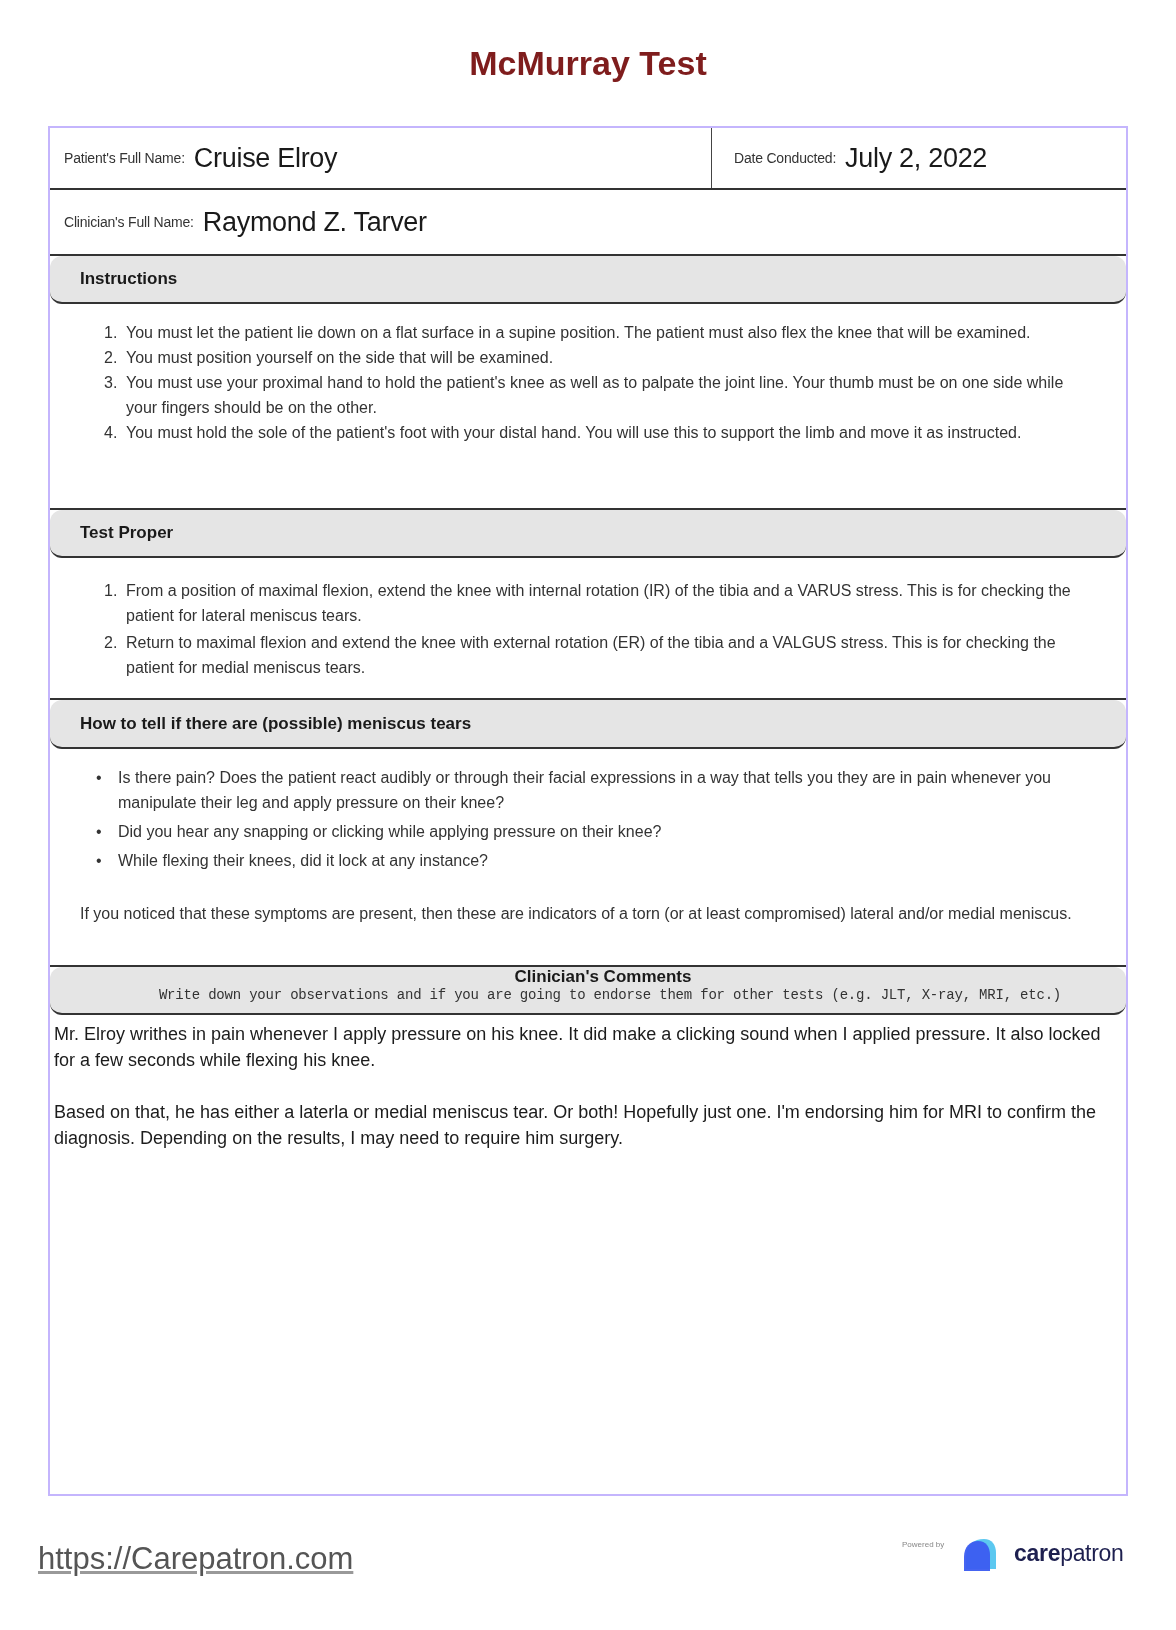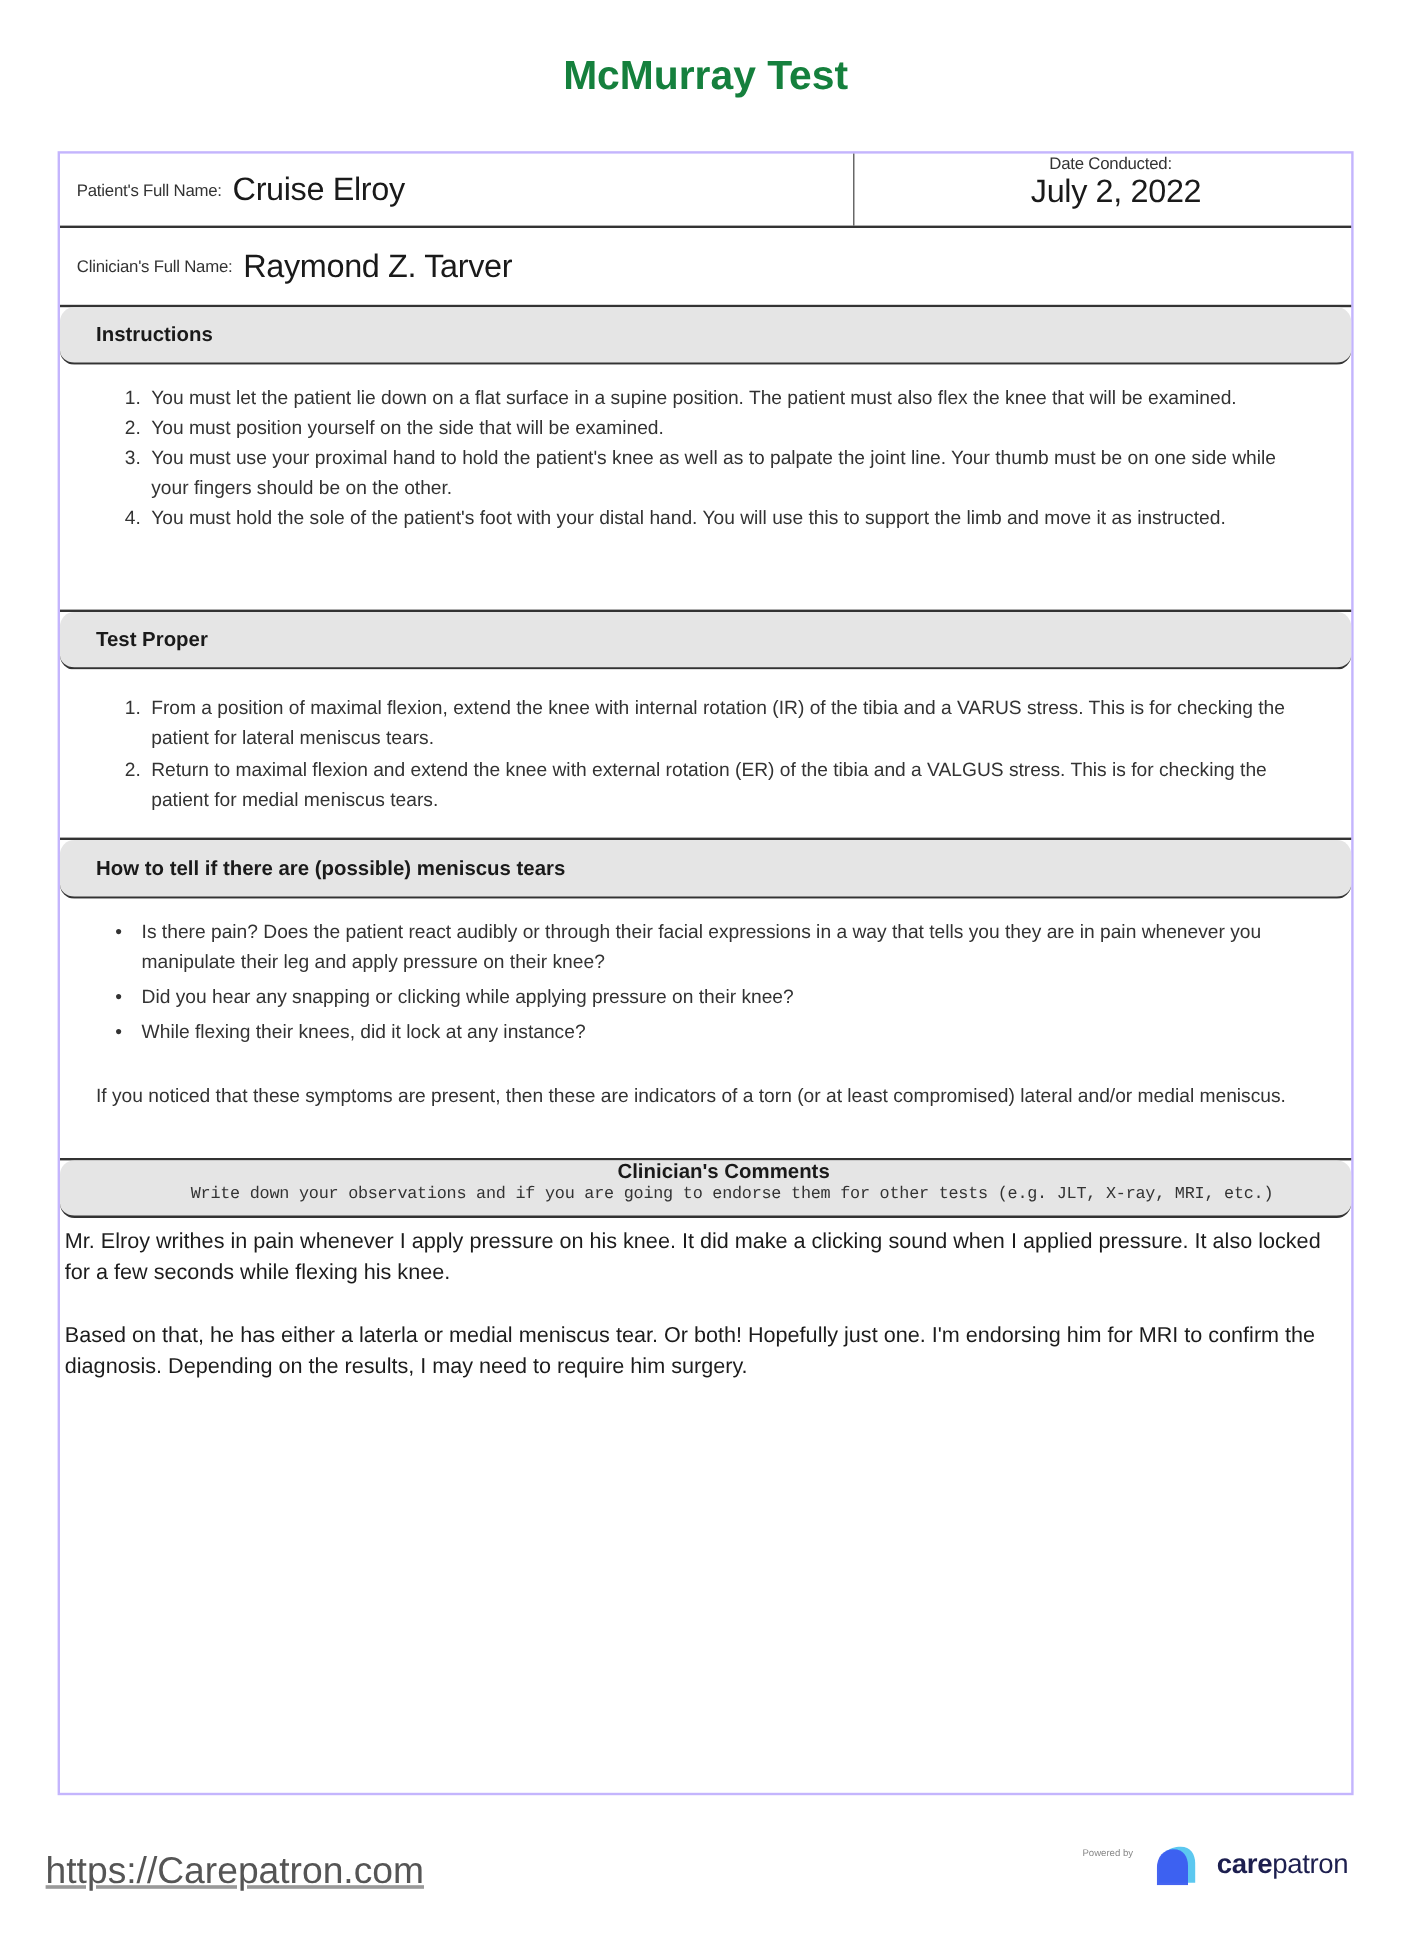--- a/index.html
+++ b/index.html
@@ -1,35 +1,35 @@
 <!DOCTYPE html>
 <html><head>
 <meta charset="utf-8">
 <style>
   * { box-sizing: border-box; margin: 0; padding: 0; }
   html, body { width: 1176px; height: 1630px; background: #ffffff; }
   body { position: relative; font-family: "Liberation Sans", sans-serif; color: #222; overflow: hidden; }
 
   .title {
     position: absolute; left: 0; top: 44px; width: 1176px;
-    text-align: center; font-size: 34px; font-weight: bold; color: #15803d;
+    text-align: center; font-size: 34px; font-weight: bold; color: #7f1d1d;
   }
 
   .form {
     position: absolute; left: 48px; top: 126px; width: 1080px; height: 1370px;
     border: 2px solid #c4b5fd;
   }
 
   .row { position: absolute; left: 0; width: 100%; }
   .row-patient { top: 0; height: 62px; border-bottom: 2px solid #333; }
   .row-clinician { top: 62px; height: 66px; border-bottom: 2px solid #333; }
 
   .cell { position: absolute; top: 0; height: 100%; display: flex; align-items: center; }
   .cell-patient { left: 0; width: 662px; border-right: 1px solid #444; padding-left: 14px; }
-  .cell-date { left: 662px; right: 0; padding-left: 22px; flex-direction: column; }
+  .cell-date { left: 662px; right: 0; padding-left: 22px; }
   .cell-clinician { left: 0; right: 0; padding-left: 14px; }
 
   .field-label { font-size: 14px; color: #333; margin-right: 9px; letter-spacing: -0.2px; }
   .field-value { font-size: 27px; color: #1a1a1a; letter-spacing: -0.3px; }
 
   .sec-head {
     position: absolute; left: 0; width: 100%;
     background: #e5e5e5; border-bottom: 2px solid #333;
     display: flex; align-items: center; padding-left: 30px;
     font-size: 17px; font-weight: bold; color: #1a1a1a; border-radius: 12px;

